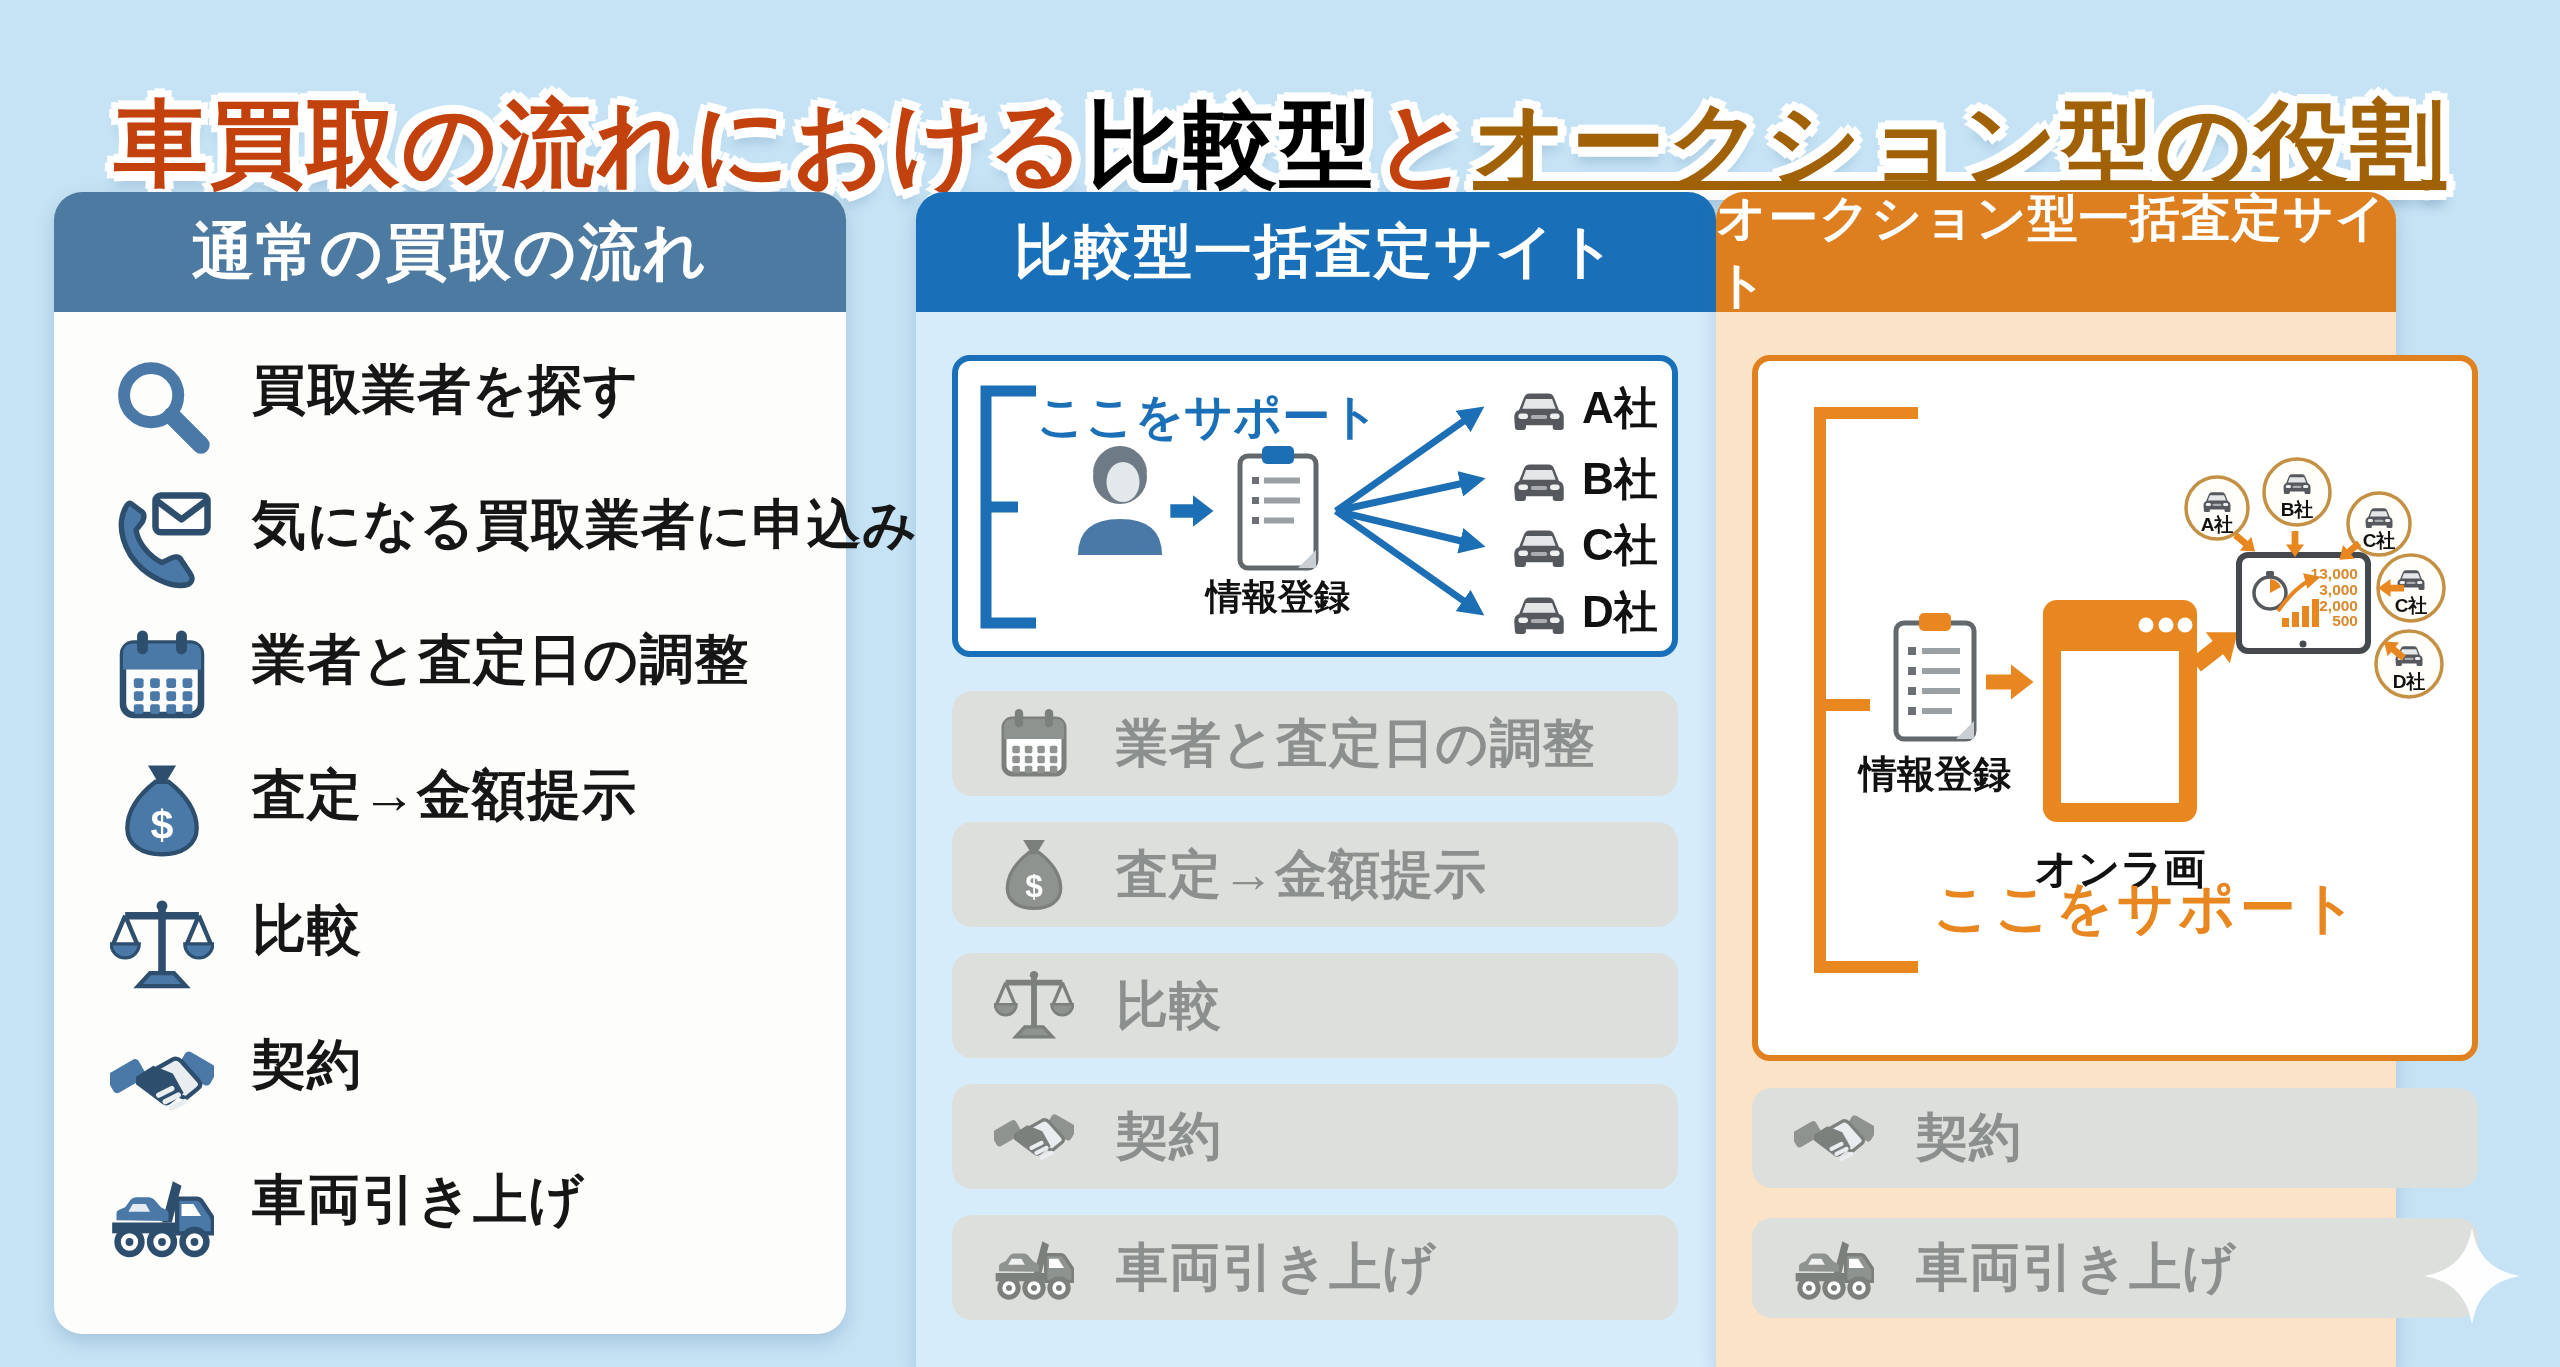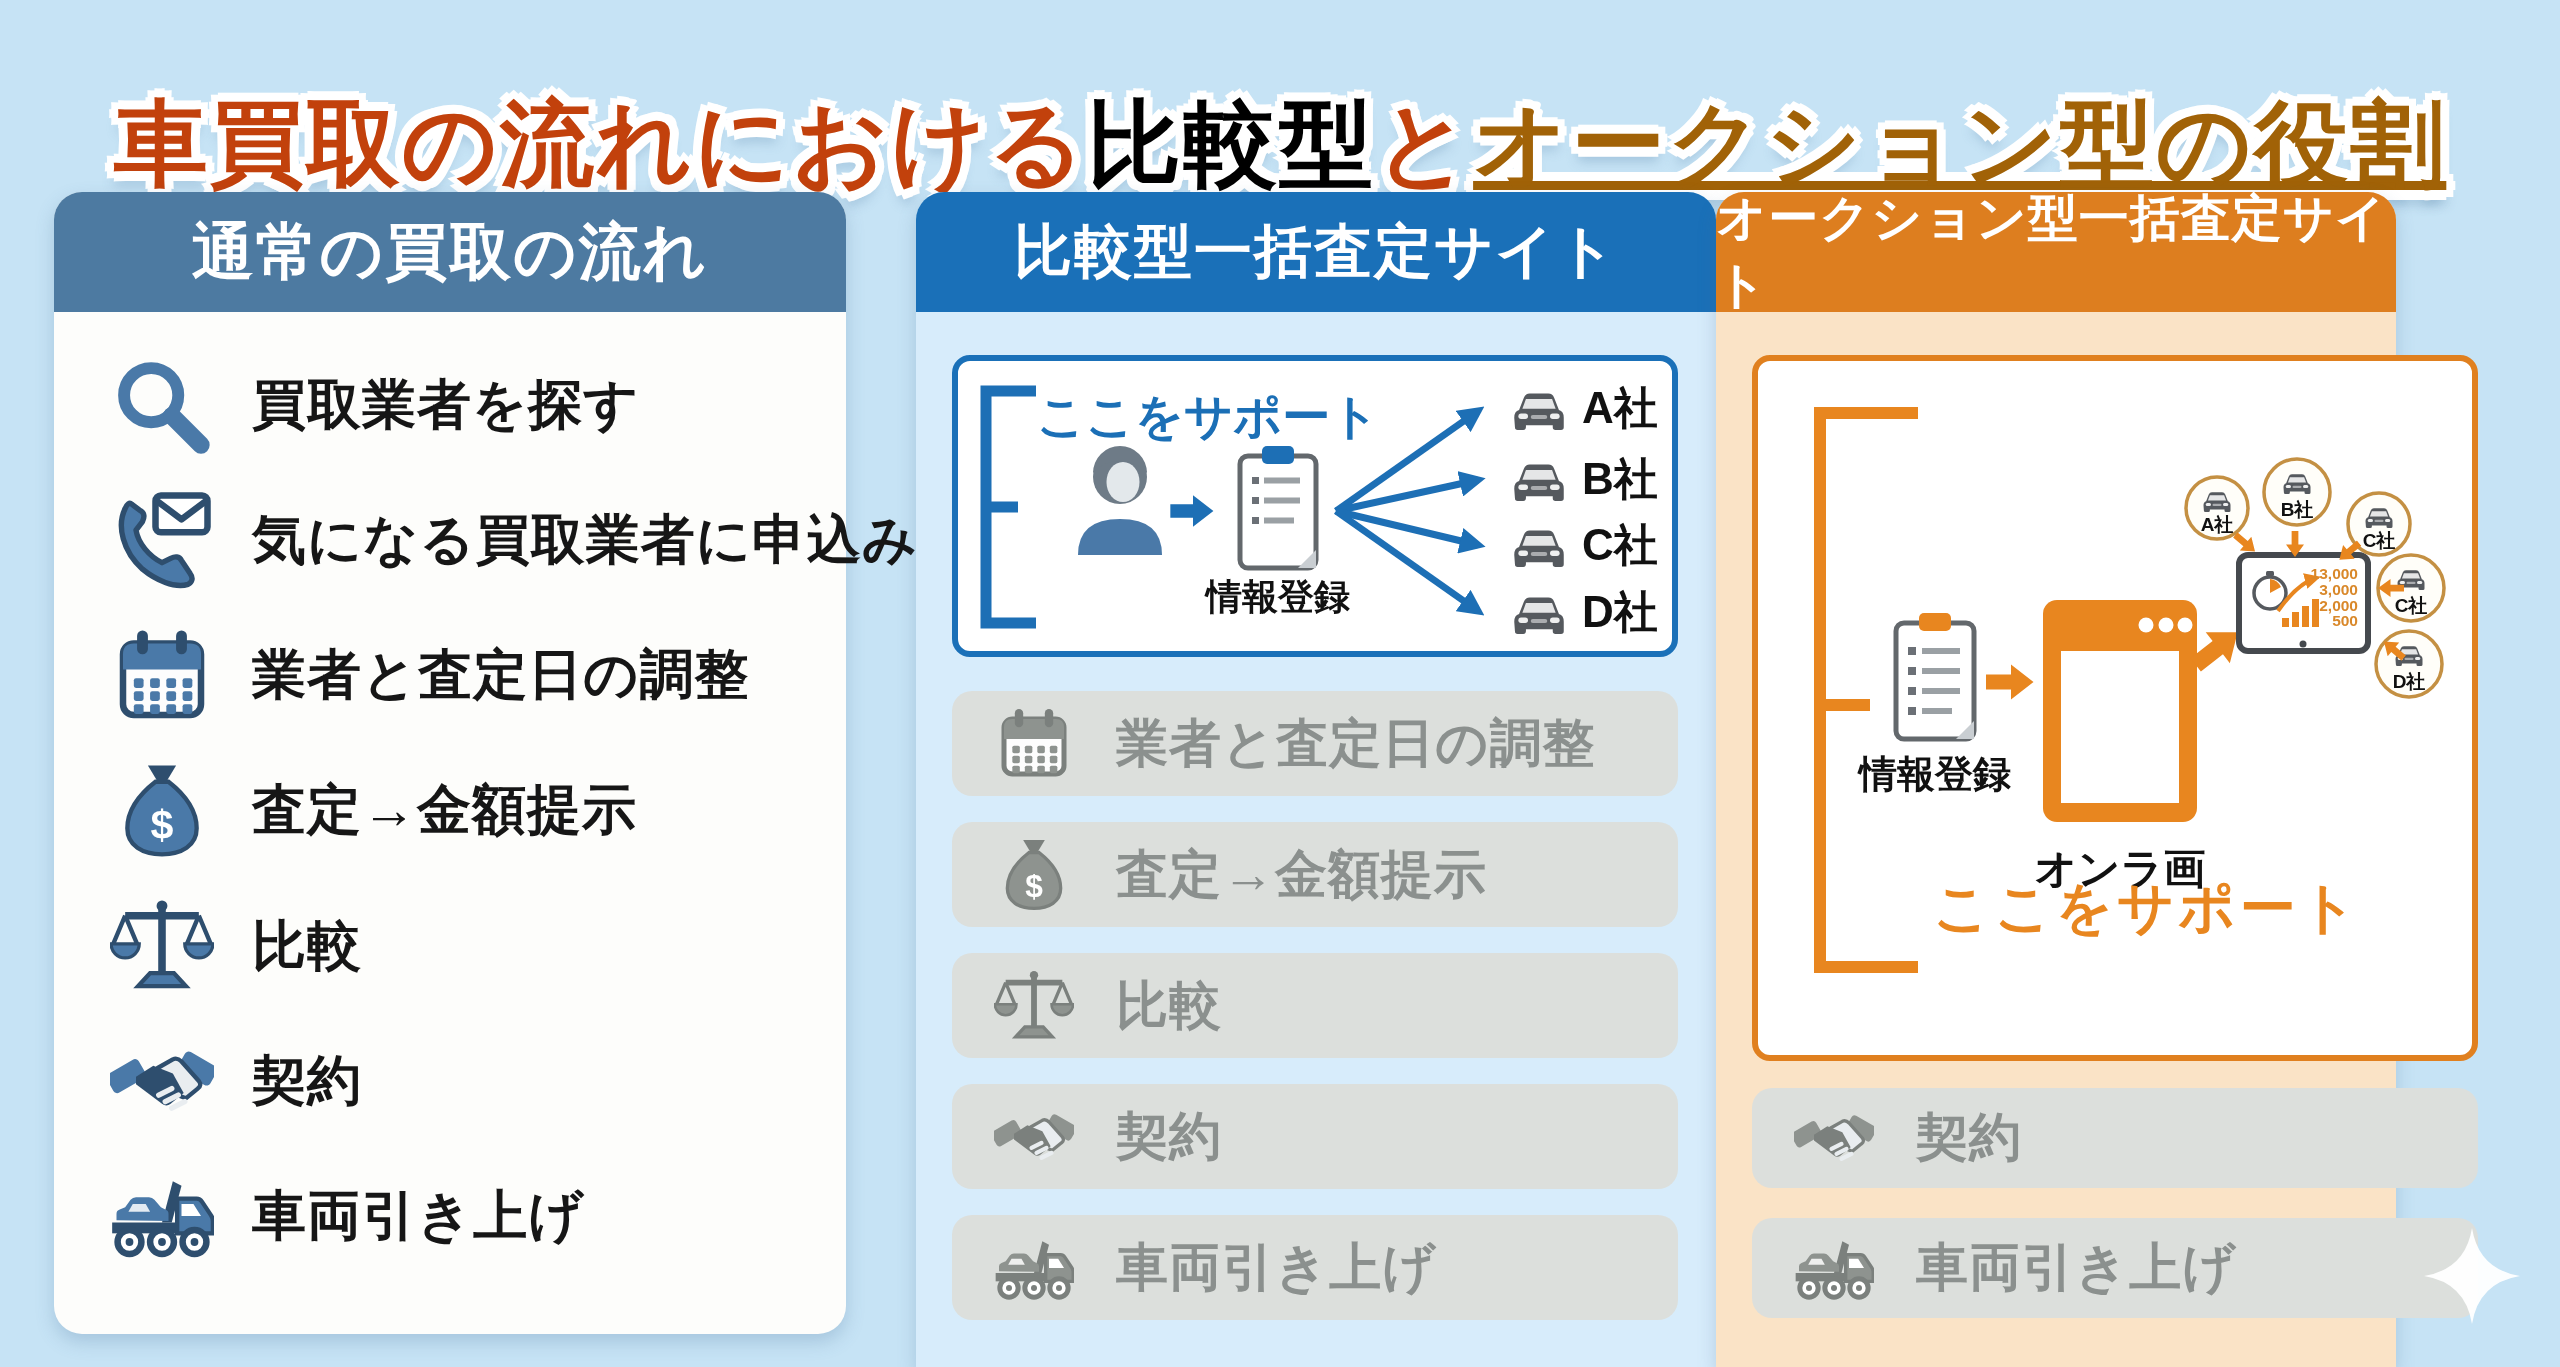--- a/index.html
+++ b/index.html
@@ -24,21 +24,21 @@
   #col-normal .col-header{background:#4d7aa1;font-size:62px;font-family:Liberation Serif, serif;}
   #col-comparison{left:880px;width:800px;bottom:0;background:#d7ecfb;border-radius:28px 28px 0 0;margin-left:36px;}
   #col-comparison .col-header{background:#1a70b8;font-size:58px;}
   #col-auction{left:1716px;width:680px;bottom:0;background:#fae3c6;border-radius:28px 28px 0 0;}
   #col-auction .col-header{background:#dd7e1f;font-size:50px;letter-spacing:1px;}
 
   
   .steps-body{position:absolute;top:120px;bottom:10px;left:0;right:0;
               display:flex;flex-direction:column;justify-content:space-around;
               padding:26px 24px 40px 56px;}
-  .step-row{display:flex;align-items:center;gap:38px;}
+  .step-row{display:flex;gap:38px;}
   .step-row .ic{width:104px;height:104px;flex:0 0 104px;}
   .step-label{font-size:54px;font-weight:800;color:#161616;letter-spacing:1px;white-space:nowrap;}
 
   
   .pill{position:absolute;left:36px;width:726px;height:105px;border-radius:20px;
         background:#dcdfdc;display:flex;align-items:center;gap:42px;padding-left:42px;}
   .pill .ic{width:80px;height:80px;flex:0 0 80px;}
   .pill-label{font-size:52px;font-weight:800;color:#8b908e;letter-spacing:1px;white-space:nowrap;}
 
   

